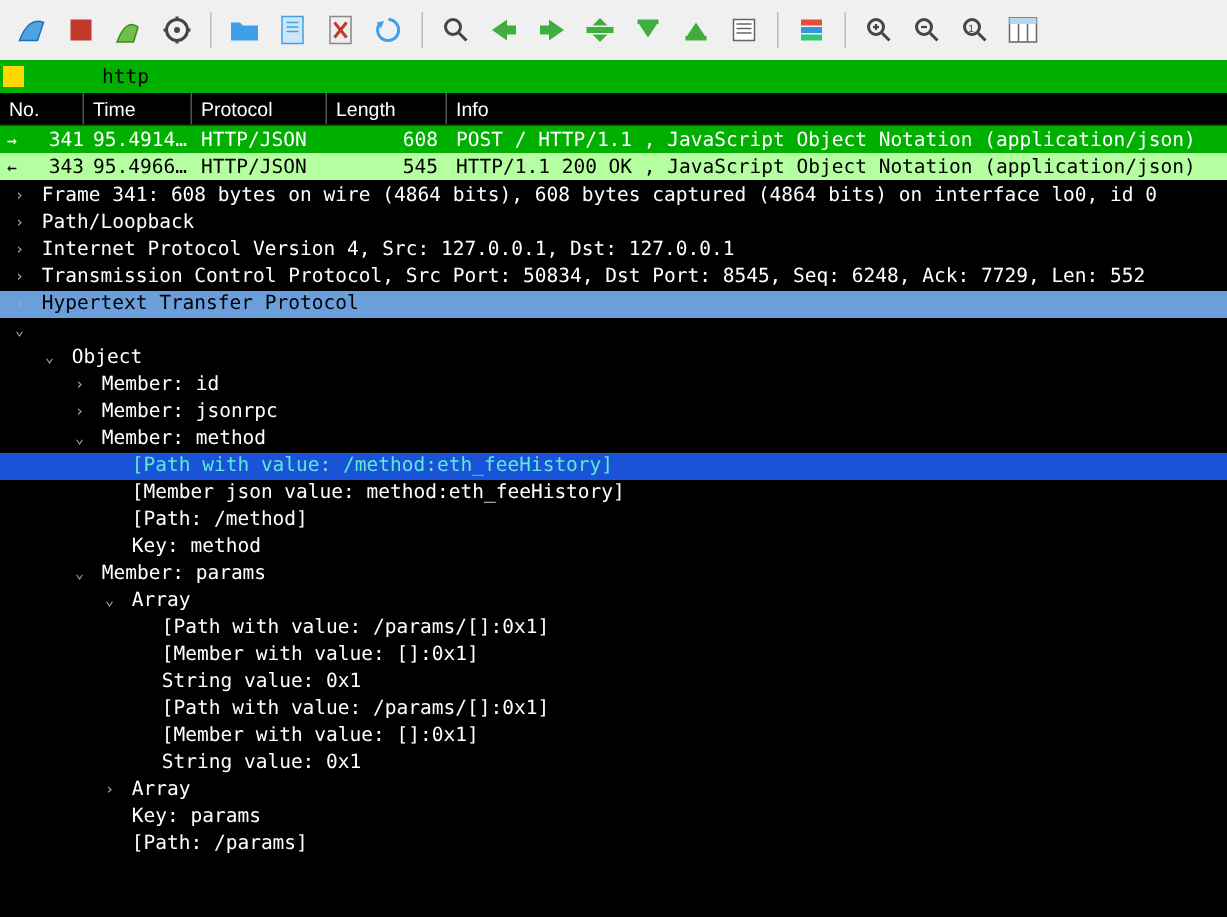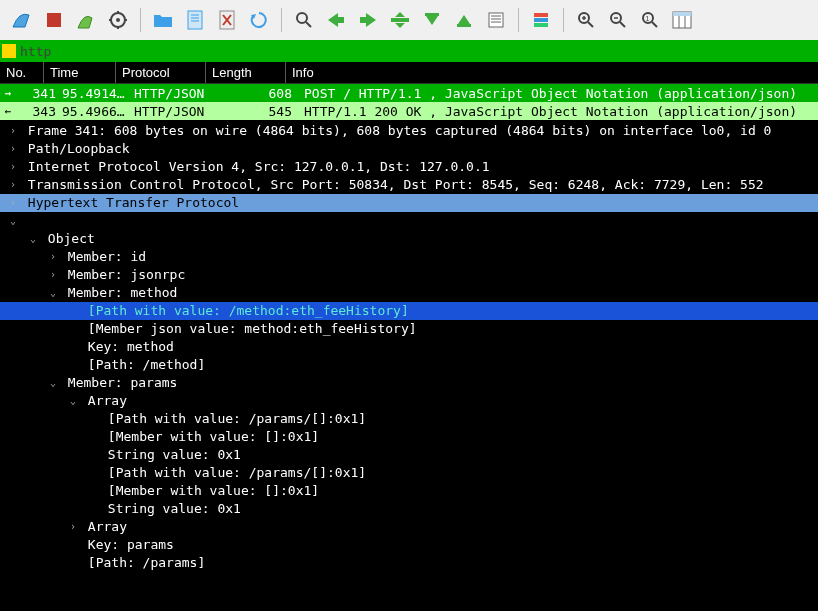--- a/index.html
+++ b/index.html
@@ -45,24 +45,25 @@
   .bookmark-ind {
     width: 14px;
     height: 14px;
     background: #ffd700;
     margin-right: 4px;
   }
   .filter-input {
     flex: 1;
     background: transparent;
     border: none;
-    color: #404040;
+    color: #000000;
     font-family: inherit;
     font-size: 13px;
     outline: none;
+    margin-left: 48px;
   }
   .col-headers {
     height: 22px;
     background: #000;
     color: #fff;
     display: flex;
     align-items: center;
     font-family: -apple-system, "Helvetica Neue", Arial, sans-serif;
     font-size: 13px;
     border-bottom: 1px solid #333;
@@ -265,21 +266,21 @@
       </svg>
   </div>
 </div>
 
 <div class="filter-bar">
   <div class="bookmark-ind"></div>
   <input class="filter-input" value="http" style="">
 </div>
 
 <div class="col-headers">
-  <div class="col-h" style="width:44px">No.</div>
+  <div class="col-h" style="width:56px">No.</div>
   <div class="col-h" style="width:72px">Time</div>
   <div class="col-h" style="width:90px">Protocol</div>
   <div class="col-h" style="width:80px">Length</div>
   <div class="col-h" style="flex:1;border-right:none">Info</div>
 </div>
 
 <div id="packet-list">
     <div class="packet-row pr-green"><div class="arrow-col">→</div><div style="width: 40px; text-align: right;">341</div><div style="width: 72px; padding-left: 6px;">95.4914…</div><div style="width: 90px; padding-left: 6px;">HTTP/JSON</div><div style="width: 80px; text-align: right; padding-right: 6px;">608</div><div style="flex: 1 1 0%; padding-left: 6px; overflow: hidden;">POST / HTTP/1.1 , JavaScript Object Notation (application/json)</div></div>
     <div class="packet-row pr-lime"><div class="arrow-col">←</div><div style="width: 40px; text-align: right;">343</div><div style="width: 72px; padding-left: 6px;">95.4966…</div><div style="width: 90px; padding-left: 6px;">HTTP/JSON</div><div style="width: 80px; text-align: right; padding-right: 6px;">545</div><div style="flex: 1 1 0%; padding-left: 6px; overflow: hidden;">HTTP/1.1 200 OK , JavaScript Object Notation (application/json)</div></div>
   </div>
@@ -290,22 +291,22 @@
     <div class="tree-row"><span style="display: inline-block; width: 6px;"></span><span class="expander">›</span><span> Internet Protocol Version 4, Src: 127.0.0.1, Dst: 127.0.0.1</span></div>
     <div class="tree-row"><span style="display: inline-block; width: 6px;"></span><span class="expander">›</span><span> Transmission Control Protocol, Src Port: 50834, Dst Port: 8545, Seq: 6248, Ack: 7729, Len: 552</span></div>
     <div class="tree-row sel-http"><span style="display: inline-block; width: 6px;"></span><span class="expander">›</span><span> Hypertext Transfer Protocol</span></div>
     <div class="tree-row"><span style="display: inline-block; width: 6px;"></span><span class="expander">⌄</span></div>
     <div class="tree-row"><span style="display: inline-block; width: 26px;"></span><span class="expander">⌄</span><span> Object</span></div>
     <div class="tree-row"><span style="display: inline-block; width: 46px;"></span><span class="expander">›</span><span> Member: id</span></div>
     <div class="tree-row"><span style="display: inline-block; width: 46px;"></span><span class="expander">›</span><span> Member: jsonrpc</span></div>
     <div class="tree-row"><span style="display: inline-block; width: 46px;"></span><span class="expander">⌄</span><span> Member: method</span></div>
     <div class="tree-row sel-path"><span style="display: inline-block; width: 66px;"></span><span class="expander"> </span><span> [Path with value: /method:eth_feeHistory]</span></div>
     <div class="tree-row"><span style="display: inline-block; width: 66px;"></span><span class="expander"> </span><span> [Member json value: method:eth_feeHistory]</span></div>
+    <div class="tree-row"><span style="display: inline-block; width: 66px;"></span><span class="expander"> </span><span> [Path: /method]</span></div>
     <div class="tree-row"><span style="display: inline-block; width: 66px;"></span><span class="expander"> </span><span> Key: method</span></div>
-    <div class="tree-row"><span style="display: inline-block; width: 66px;"></span><span class="expander"> </span><span> [Path: /method]</span></div>
     <div class="tree-row"><span style="display: inline-block; width: 46px;"></span><span class="expander">⌄</span><span> Member: params</span></div>
     <div class="tree-row"><span style="display: inline-block; width: 66px;"></span><span class="expander">⌄</span><span> Array</span></div>
     <div class="tree-row"><span style="display: inline-block; width: 86px;"></span><span class="expander"> </span><span> [Path with value: /params/[]:0x1]</span></div>
     <div class="tree-row"><span style="display: inline-block; width: 86px;"></span><span class="expander"> </span><span> [Member with value: []:0x1]</span></div>
     <div class="tree-row"><span style="display: inline-block; width: 86px;"></span><span class="expander"> </span><span> String value: 0x1</span></div>
     <div class="tree-row"><span style="display: inline-block; width: 86px;"></span><span class="expander"> </span><span> [Path with value: /params/[]:0x1]</span></div>
     <div class="tree-row"><span style="display: inline-block; width: 86px;"></span><span class="expander"> </span><span> [Member with value: []:0x1]</span></div>
     <div class="tree-row"><span style="display: inline-block; width: 86px;"></span><span class="expander"> </span><span> String value: 0x1</span></div>
     <div class="tree-row"><span style="display: inline-block; width: 66px;"></span><span class="expander">›</span><span> Array</span></div>
     <div class="tree-row"><span style="display: inline-block; width: 66px;"></span><span class="expander"> </span><span> Key: params</span></div>

